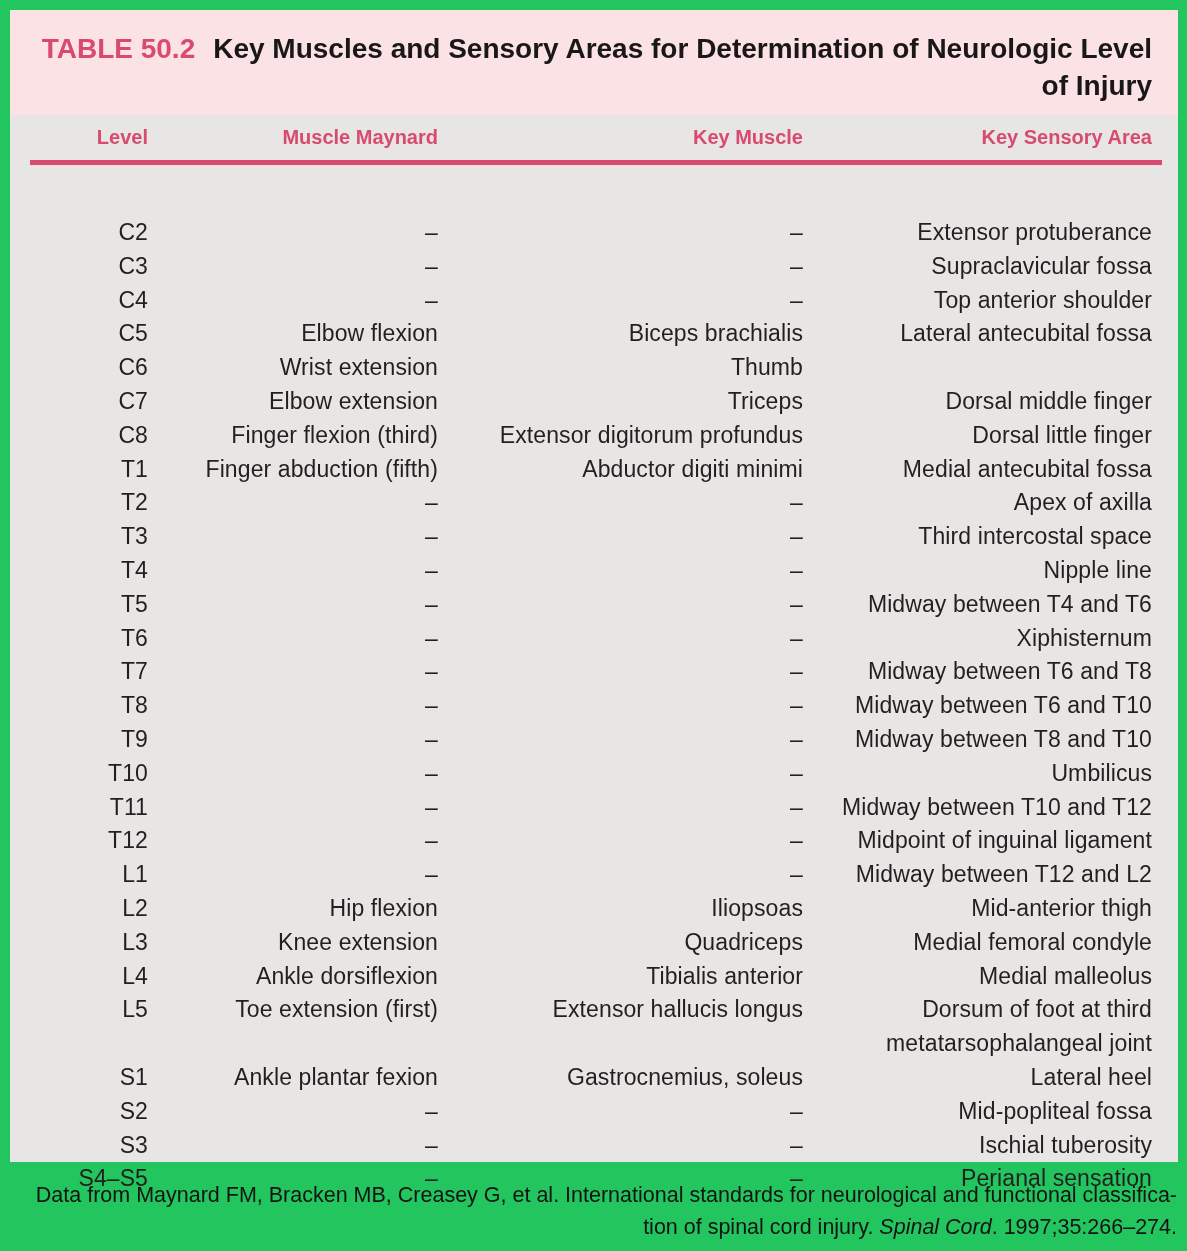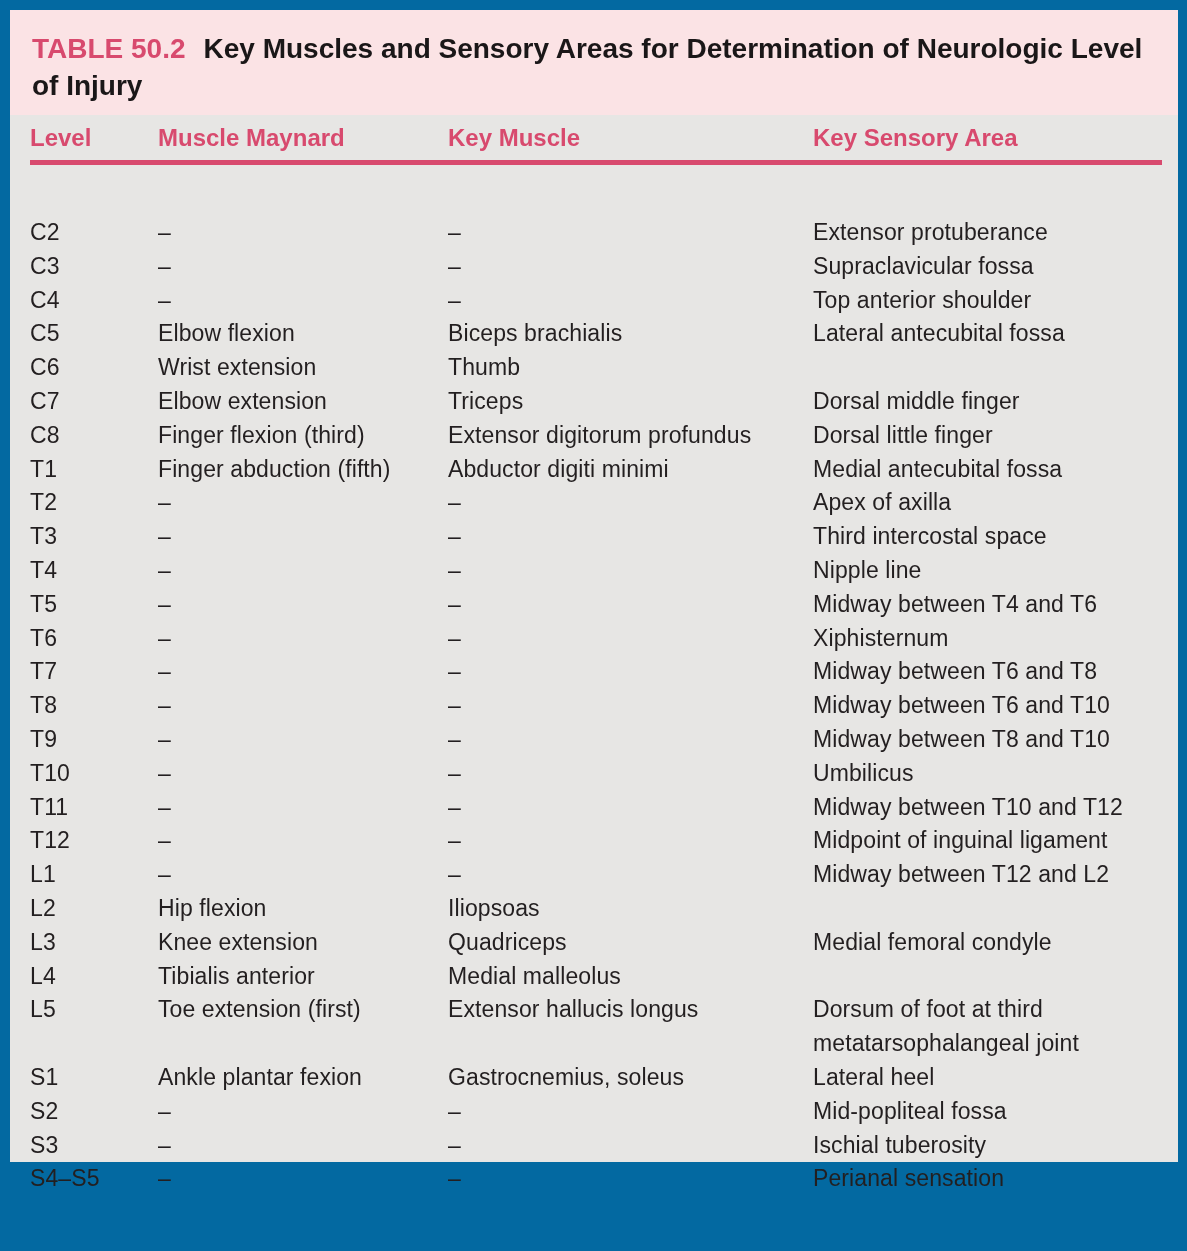--- a/index.html
+++ b/index.html
@@ -9,21 +9,21 @@
     --ink:#231f20;
   }
   *{margin:0;padding:0;box-sizing:border-box;}
   html,body{background:#ffffff;}
   body{
     width:1187px;height:1251px;
     font-family:"Liberation Sans", sans-serif;
     color:var(--ink);
     overflow:hidden;
   }
-  .page{position:relative;width:1187px;height:1251px;background:#0369a1;}
+  .page{position:relative;width:1187px;height:1251px;background:#22c55e;text-align:right;}
 
   
   .title-band{
     position:absolute;left:10px;top:10px;width:1168px;min-height:96px;
     background:var(--band-bg);
     padding:20px 26px 18px 22px;
     font-size:28px;font-weight:bold;line-height:37px;
   }
   .title-label{color:var(--accent);margin-right:18px;}
   .title-text{color:#1a1718;}
@@ -32,21 +32,21 @@
   .table-card{
     position:absolute;left:10px;top:115px;width:1168px;height:1047px;
     background:var(--table-bg);
     padding:0 16px 0 20px;
   }
   .thead{
     display:grid;
     grid-template-columns:128px 290px 365px 1fr;
     align-items:center;
     height:45px;
-    color:var(--accent);font-weight:bold;font-size:24px;
+    color:var(--accent);font-weight:bold;font-size:20px;
   }
   .header-rule{
     height:3px;
     border-top:2px solid var(--accent);
     border-bottom:3px solid var(--accent);
   }
   .tbody{padding-top:8px;margin-top:43px;}
   .row{
     display:grid;
     grid-template-columns:128px 290px 365px 1fr;
@@ -216,31 +216,33 @@
     <div class="cell">L1</div>
     <div class="cell">–</div>
     <div class="cell">–</div>
     <div class="cell">Midway between T12 and L2</div>
   </div>
 
   <div class="row">
     <div class="cell">L2</div>
     <div class="cell">Hip flexion</div>
     <div class="cell">Iliopsoas</div>
+    <div class="cell">Mid-anterior thigh</div>
   </div>
 
   <div class="row">
     <div class="cell">L3</div>
     <div class="cell">Knee extension</div>
     <div class="cell">Quadriceps</div>
     <div class="cell">Medial femoral condyle</div>
   </div>
 
   <div class="row">
     <div class="cell">L4</div>
+    <div class="cell">Ankle dorsiflexion</div>
     <div class="cell">Tibialis anterior</div>
     <div class="cell">Medial malleolus</div>
   </div>
 
   <div class="row">
     <div class="cell">L5</div>
     <div class="cell">Toe extension (first)</div>
     <div class="cell">Extensor hallucis longus</div>
     <div class="cell">Dorsum of foot at third metatarsophalangeal joint</div>
   </div>
@@ -268,14 +270,18 @@
 
   <div class="row">
     <div class="cell">S4–S5</div>
     <div class="cell">–</div>
     <div class="cell">–</div>
     <div class="cell">Perianal sensation</div>
   </div>
 </div>
   </div>
 
+  <div class="footer">
+    <span>Data from Maynard FM, Bracken MB, Creasey G, et al. International standards for neurological and functional classifica-</span><br>
+    <span>tion of spinal cord injury. </span><i>Spinal Cord</i><span>. 1997;35:266–274.</span>
+  </div>
 
 </div>
 
 </body></html>

